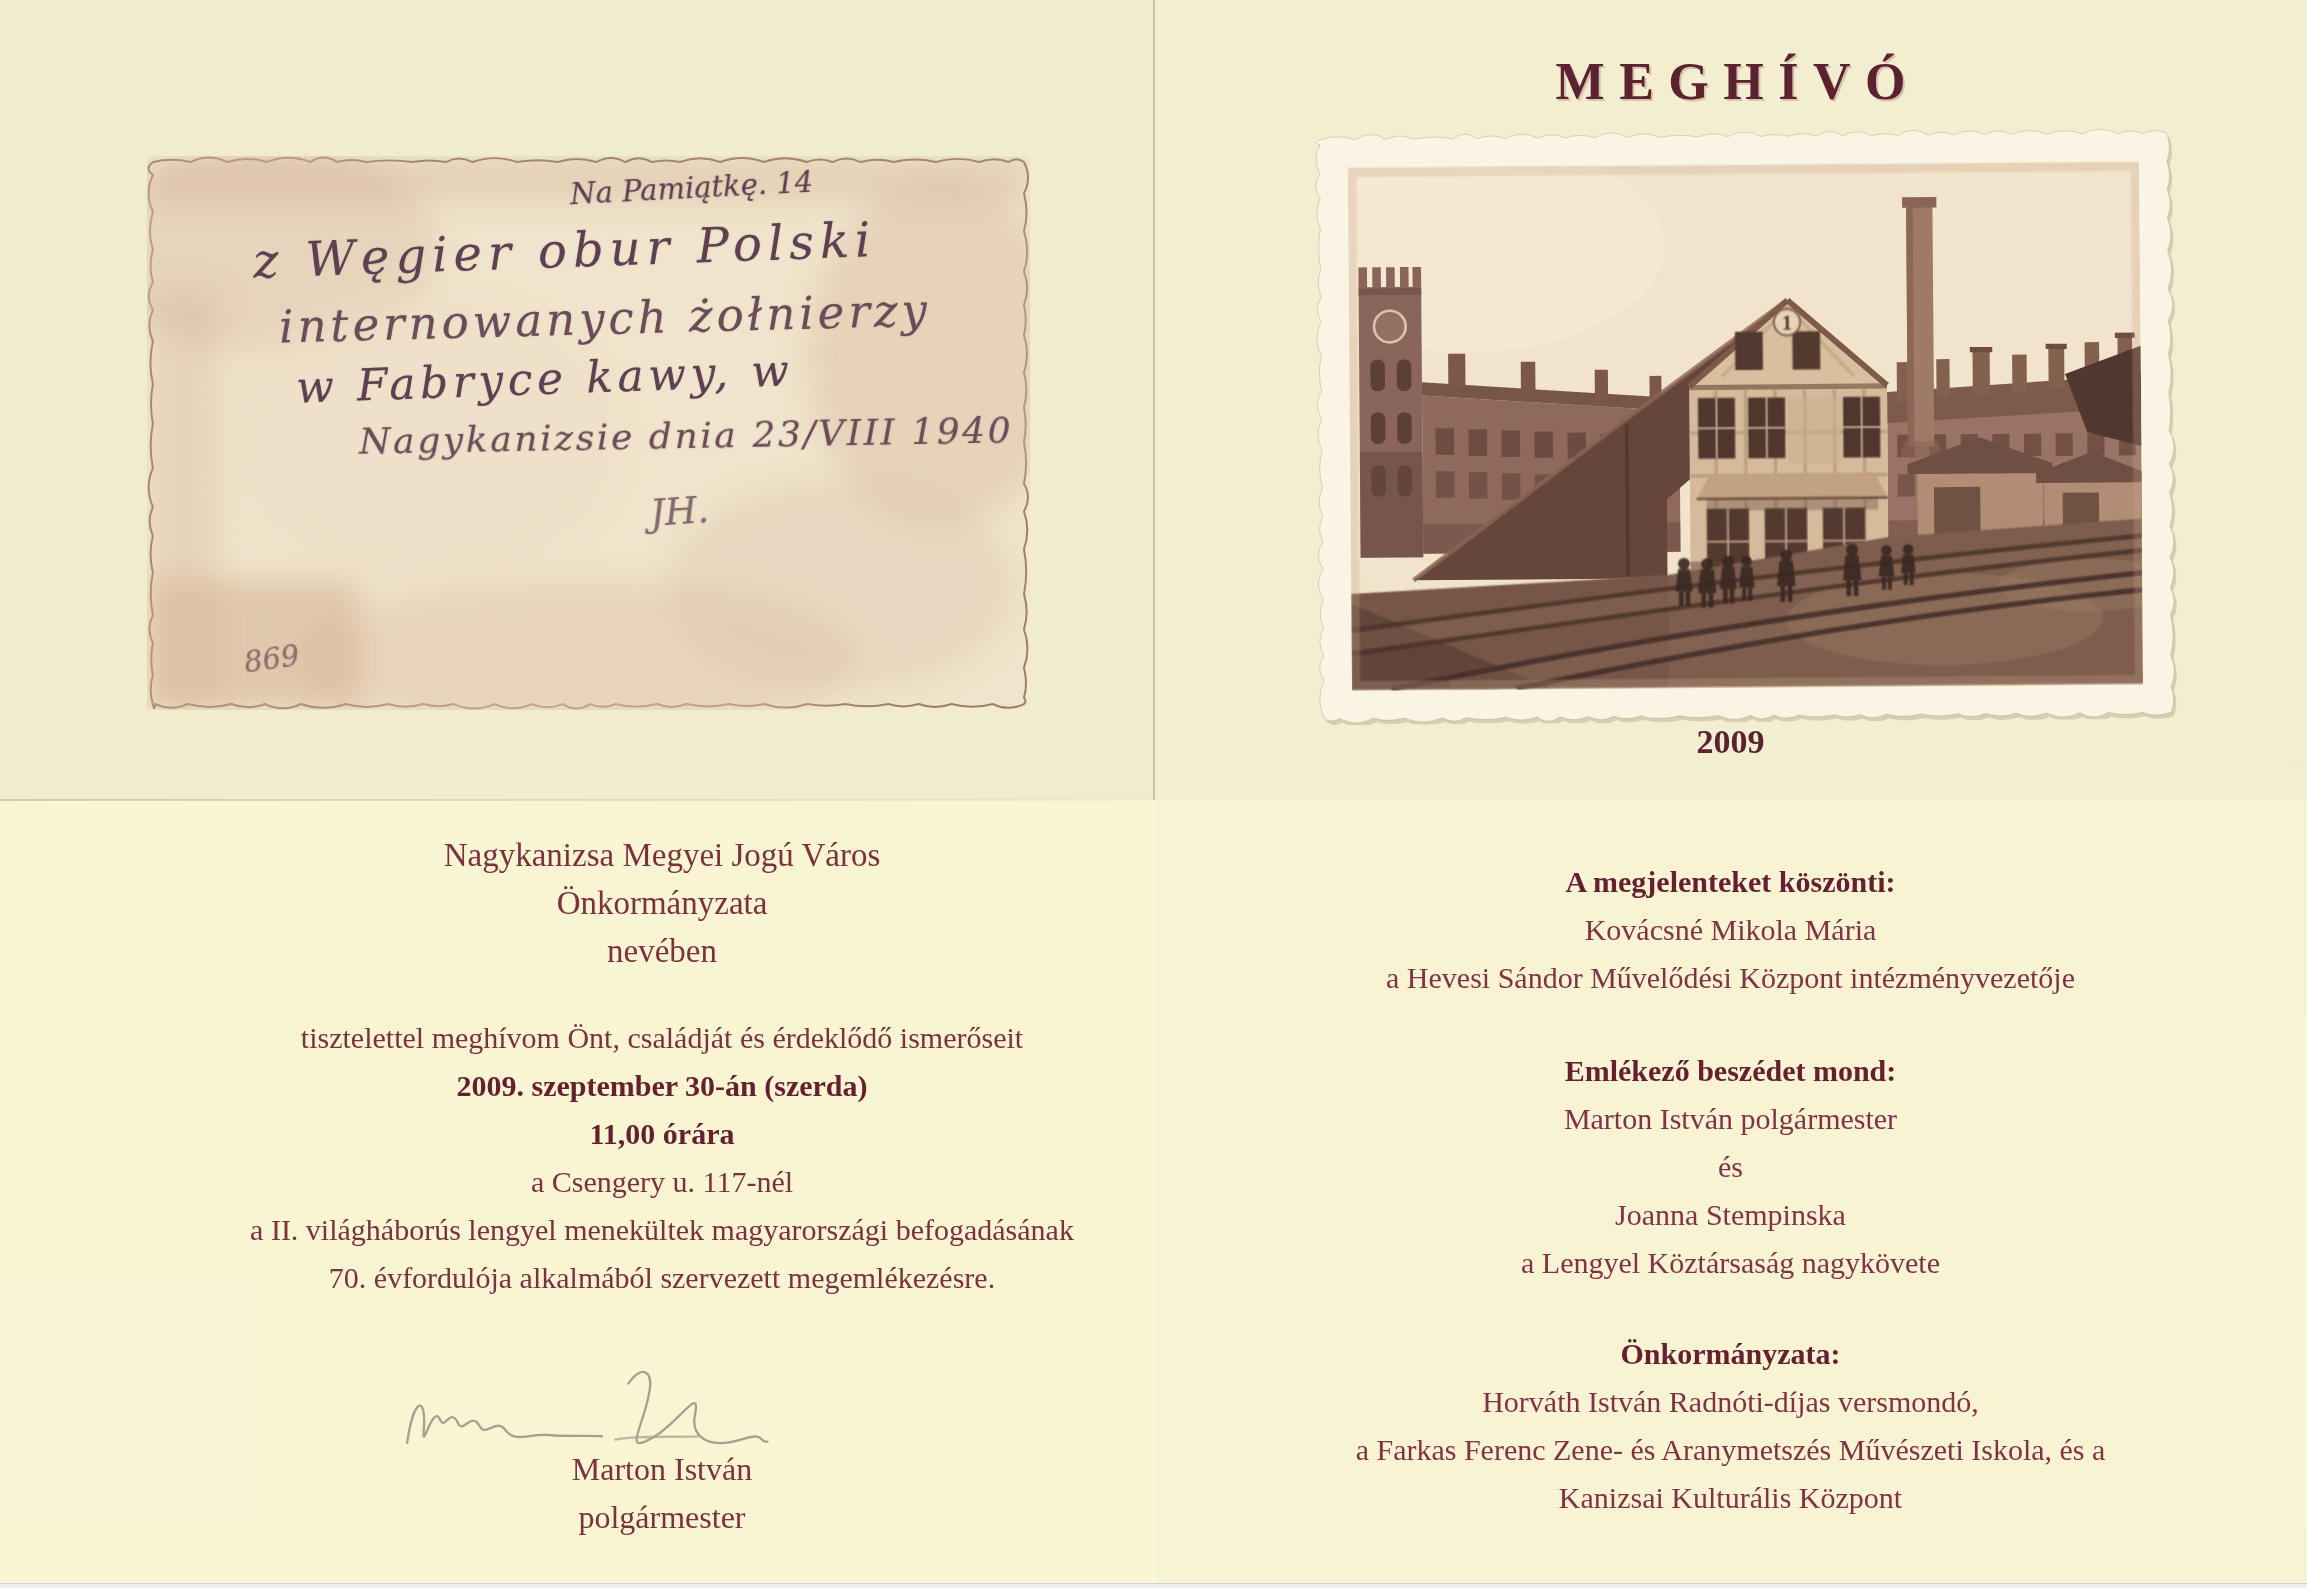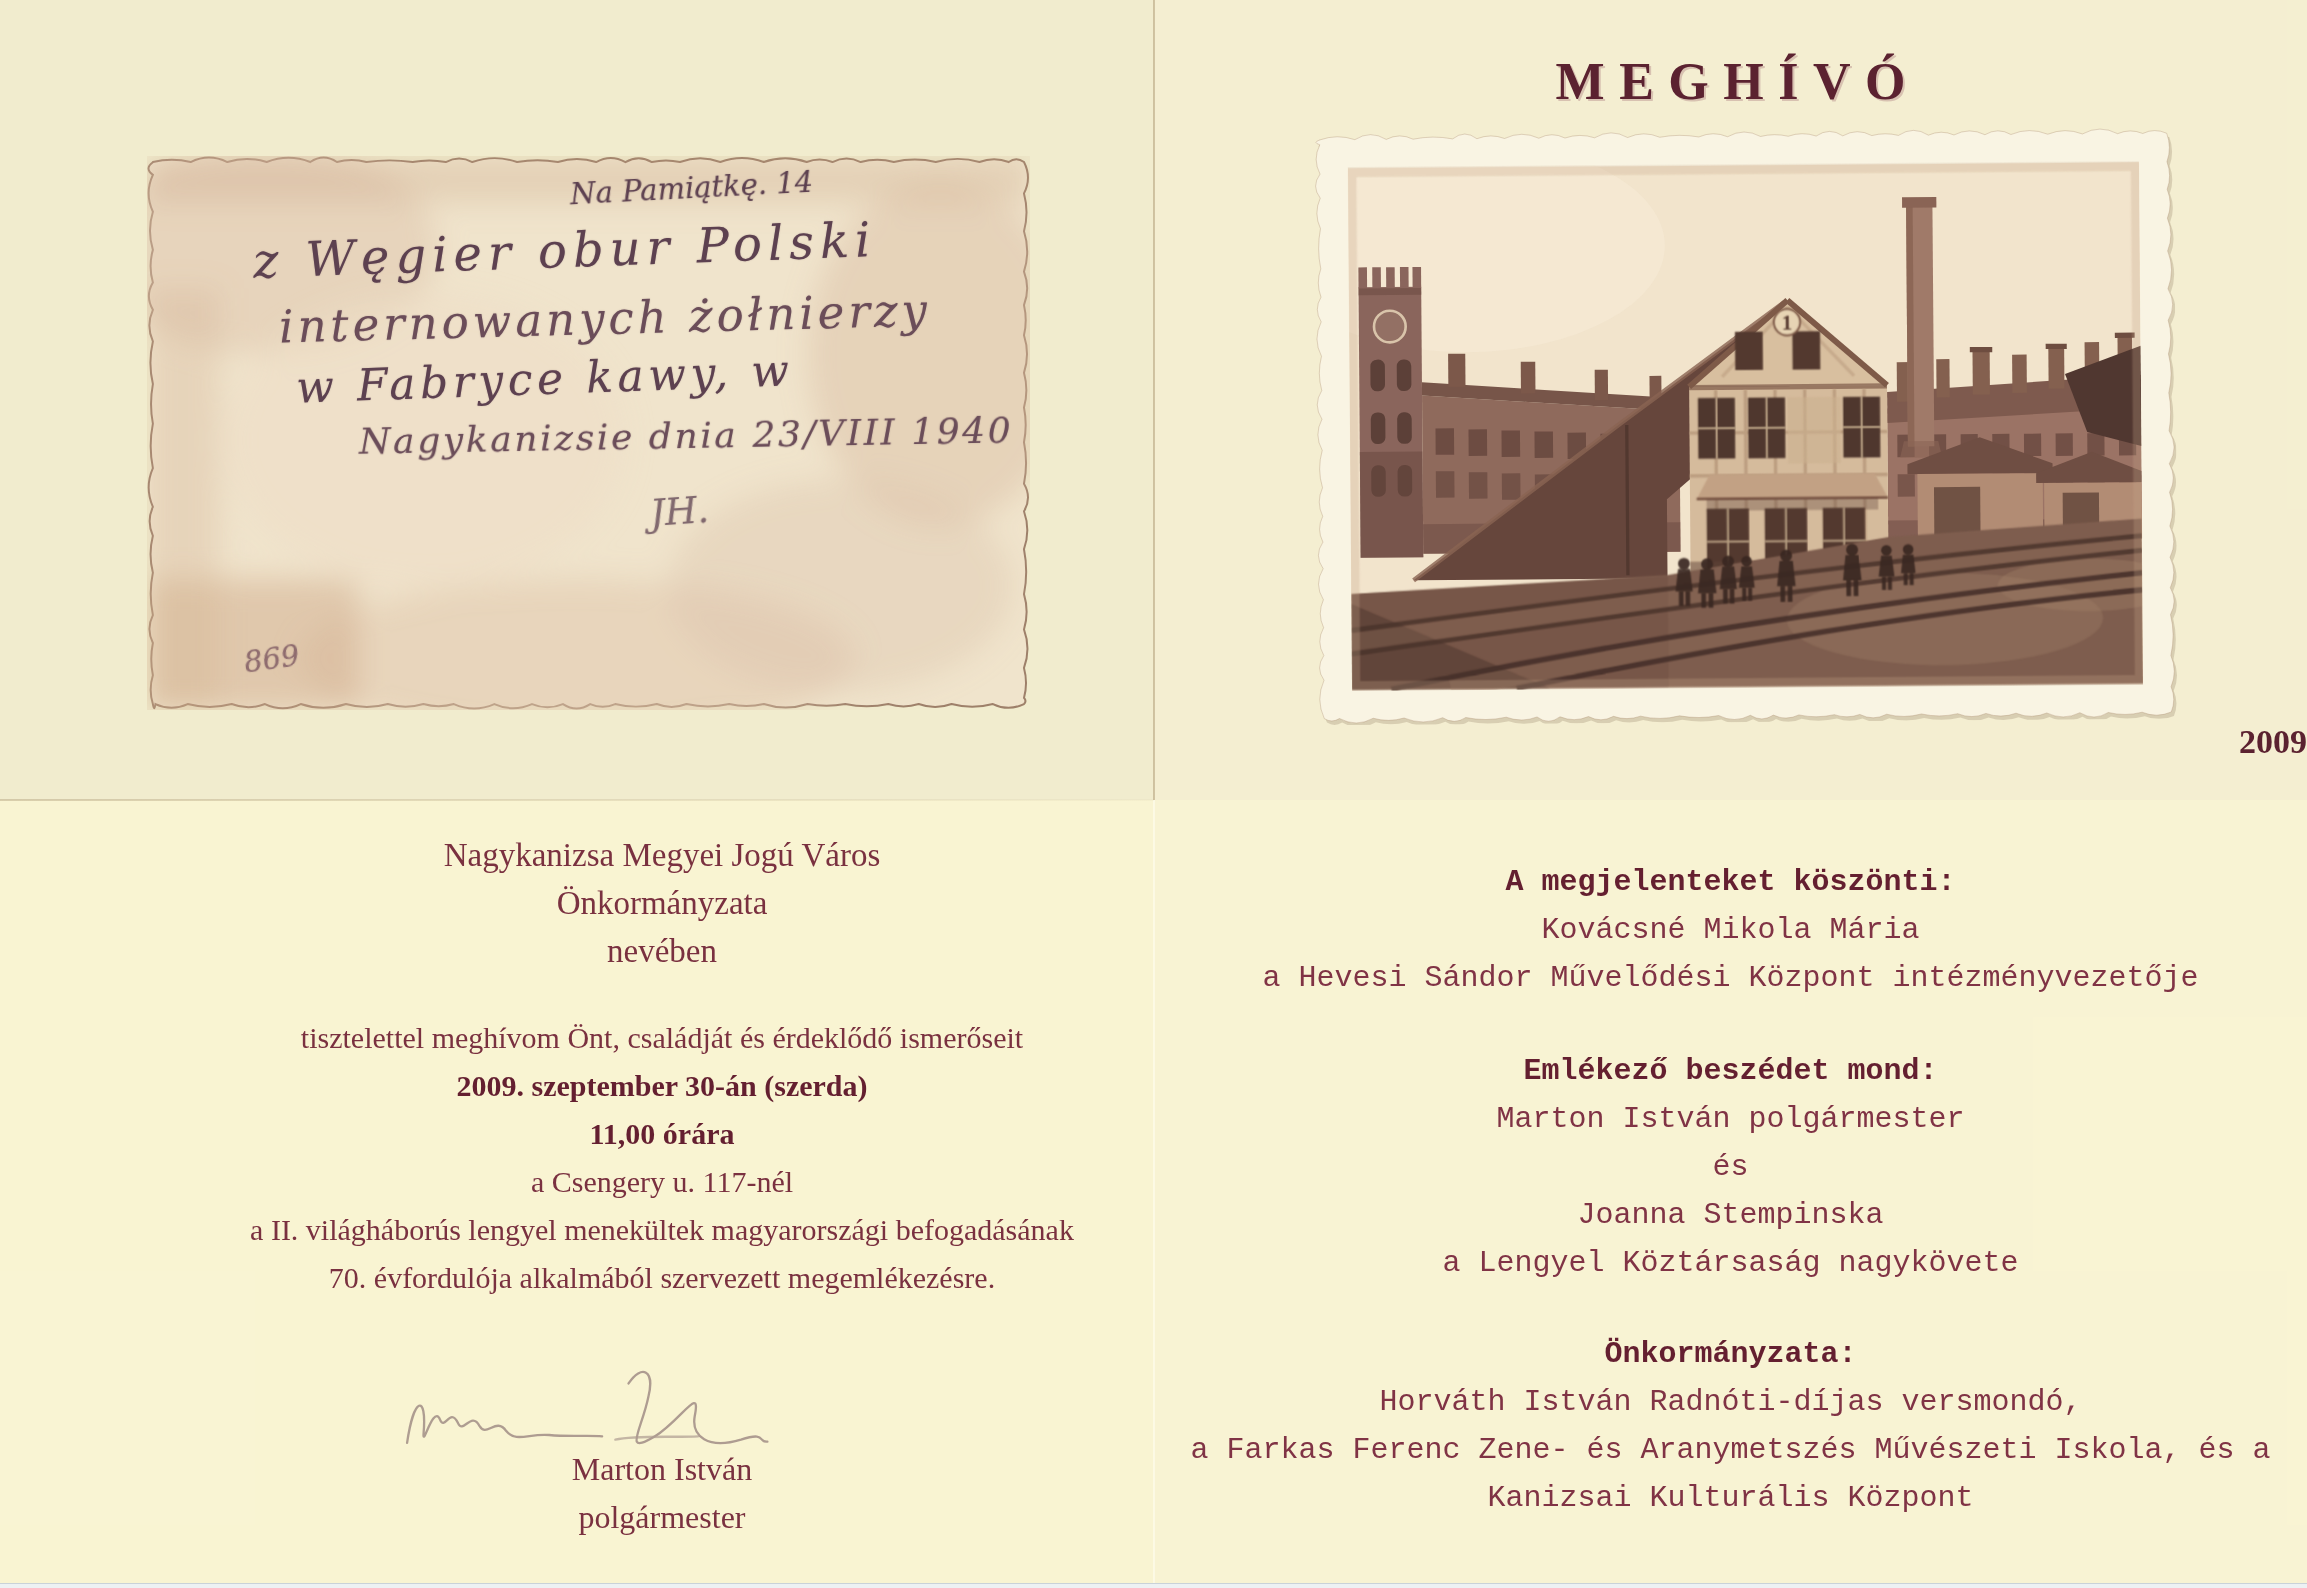--- a/index.html
+++ b/index.html
@@ -38,24 +38,24 @@
   .lp-sign{top:1445px;font-size:32px;}
   .lp-sign .line{line-height:48px;}
   .b{font-weight:bold;color:#641f30;}
   .signature{position:absolute;left:397px;top:1357px;width:397px;height:119px;}
 
   
   .rp-title{position:absolute;left:1154px;top:12px;width:1153px;text-align:center;
     font-size:52px;font-weight:bold;letter-spacing:14.5px;text-indent:14.5px;color:#5b2230;
     text-shadow:2px 2px 0 rgba(151,92,103,.30);margin-top:40px;}
   .factory-photo{position:absolute;left:1315px;top:130px;width:861px;height:592px;transform:rotate(-0.45deg);}
-  .rp-year{position:absolute;left:1154px;top:723px;width:1153px;text-align:right;
+  .rp-year{position:absolute;left:1154px;top:723px;width:1153px;text-align:center;
     font-size:34px;font-weight:bold;color:#5b2230;}
   .rp-block{position:absolute;left:1154px;width:1153px;text-align:center;color:#803345;font-size:30px;}
-  .rp-block .line{line-height:48px;font-family:Liberation Mono, monospace;}
+  .rp-block .line{line-height:48px;}
   .rp-1{top:858px;} .rp-2{top:1047px;} .rp-3{top:1330px;}
 </style>
 </head>
 <body>
 
 <div class="scan">
 
   <div class="q q-tl"></div>
   <div class="q q-tr"></div>
   <div class="q q-bl"></div>

